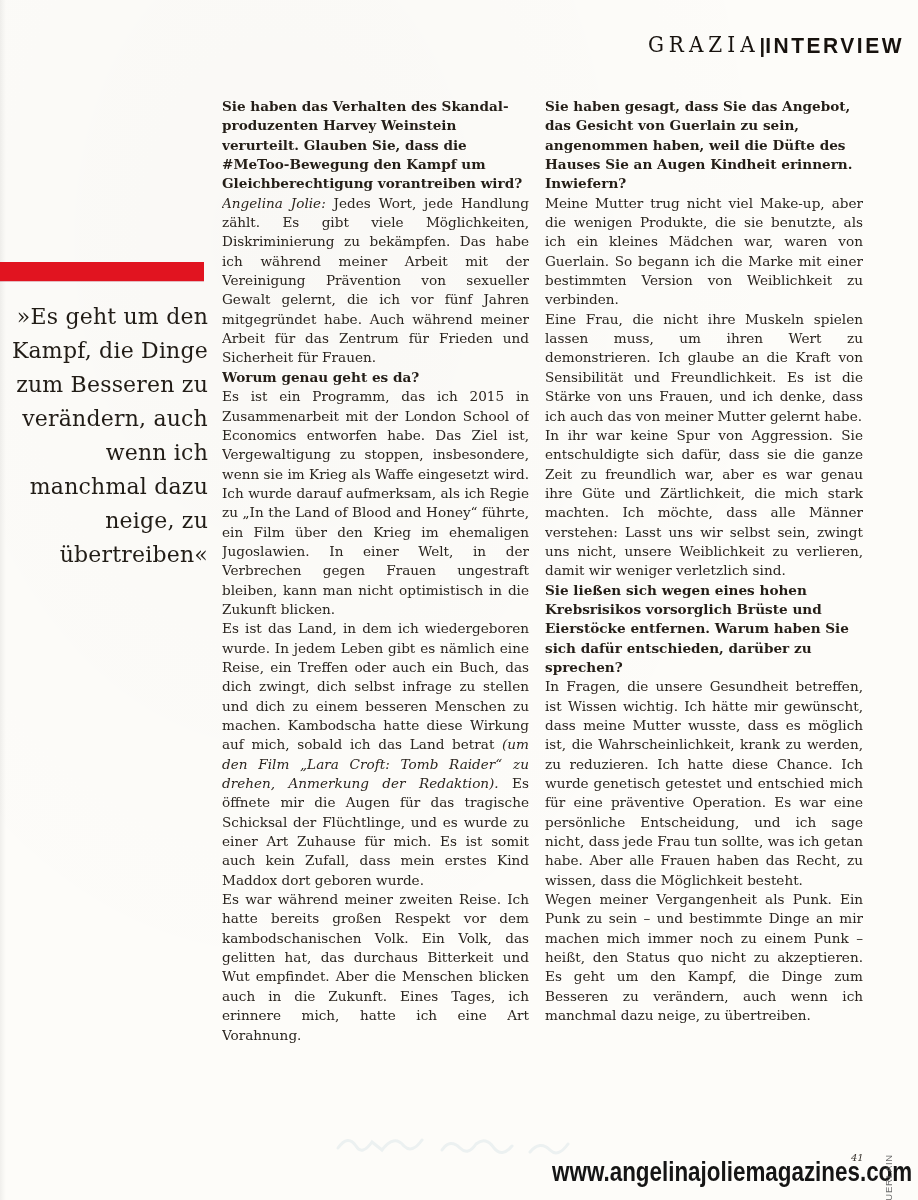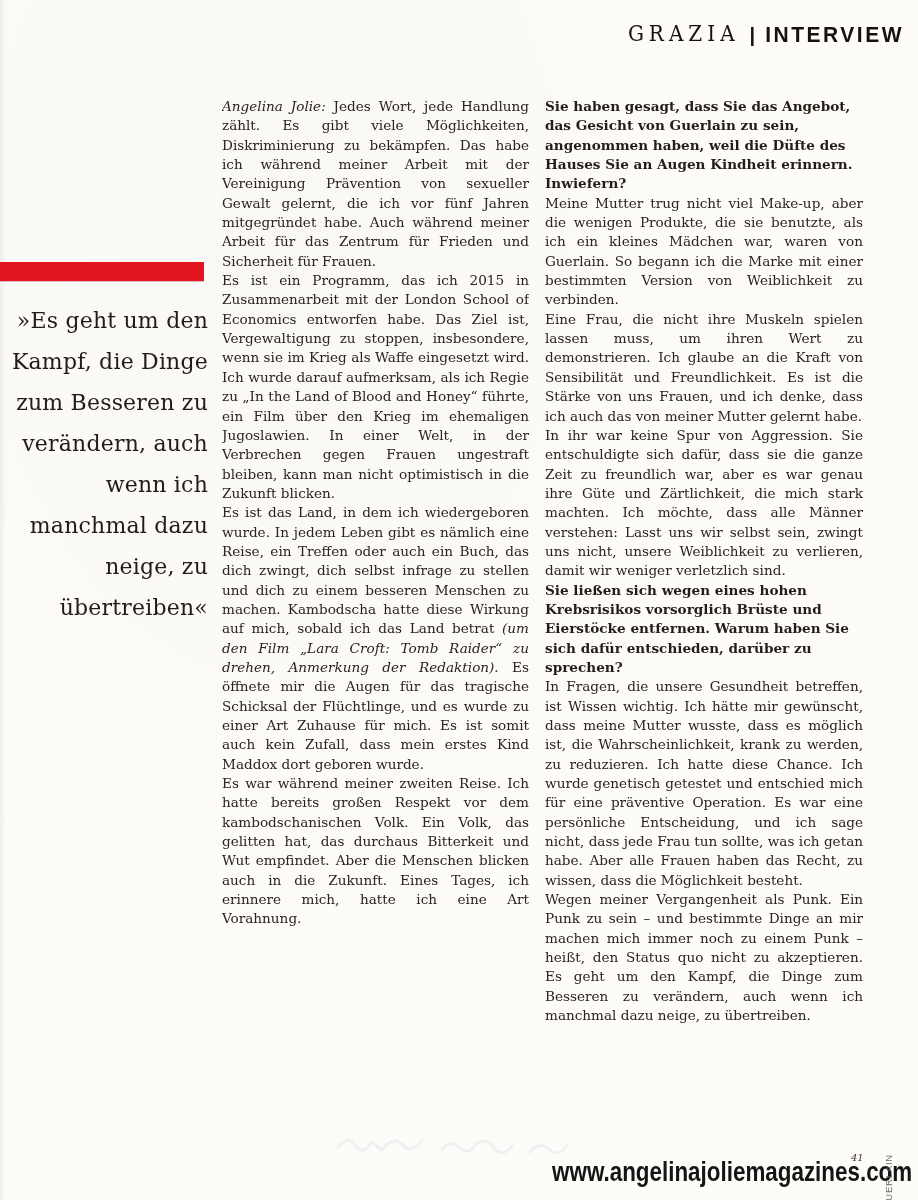--- a/index.html
+++ b/index.html
@@ -13,23 +13,23 @@
   }
   .page {
     position: absolute; inset: 0;
     background:
       radial-gradient(ellipse at 30% 20%, rgba(0,0,0,0.015), rgba(0,0,0,0) 60%),
       linear-gradient(90deg, rgba(0,0,0,0.05) 0px, rgba(0,0,0,0) 6px),
       #fdfcf9;
   }
   
   .header {
-    position: absolute; top: 23px; right: 14px;
+    position: absolute; top: 34px; right: 14px;
     white-space: nowrap; color: #17120e;
-    display: flex; align-items: center; gap: 10px;
+    display: flex; align-items: center; 
   }
   .mag-name {
     font-family: "DejaVu Serif", serif;
     font-size: 20px; letter-spacing: 5px; font-weight: 400;
     transform: scaleY(1.12); transform-origin: bottom;
   }
   .header-sep { font-family: "Liberation Sans", sans-serif; font-size: 20px; font-weight: 700; }
   .section-name {
     font-family: "Liberation Sans", sans-serif;
     font-size: 21px; font-weight: 700; letter-spacing: 2.5px;
@@ -39,21 +39,21 @@
   .red-bar {
     position: absolute; left: 0; top: 262px;
     width: 204px; height: 19px;
     background: #e11420;
     box-shadow: 0 1px 0 rgba(160,0,30,0.25);
   }
   
   .pull-quote {
     position: absolute; left: 10px; top: 300px; width: 198px;
     text-align: right;
-    font-size: 22px; line-height: 41px;
+    font-size: 22px; line-height: 34px;
     color: #211c16; letter-spacing: 0.2px;
   }
   
   .col {
     position: absolute; top: 97px; height: 1042px;
     overflow: hidden;
     font-size: 13.6px; line-height: 19.35px;
     text-align: justify;
     hyphens: auto; -webkit-hyphens: auto;
   }
@@ -97,21 +97,23 @@
     <span class="mag-name">GRAZIA</span>
     <span class="header-sep">|</span>
     <span class="section-name">INTERVIEW</span>
   </div>
 
   <div class="red-bar"></div>
 
   <div class="pull-quote">»Es geht um den Kampf, die Dinge zum Besseren zu verändern, auch wenn ich manchmal dazu neige, zu übertreiben«</div>
 
   <div class="col col-1">
+      <p class="q"><span>Sie haben das Verhalten des Skandal-produzenten Harvey Weinstein verurteilt. Glauben Sie, dass die #MeToo-Bewegung den Kampf um Gleichberechtigung vorantreiben wird?</span></p>
       <p class="a"><em>Angelina Jolie:</em><span> Jedes Wort, jede Handlung zählt. Es gibt viele Möglichkeiten, Diskriminierung zu bekämpfen. Das habe ich während meiner Arbeit mit der Vereinigung Prävention von sexueller Gewalt gelernt, die ich vor fünf Jahren mitgegründet habe. Auch während meiner Arbeit für das Zentrum für Frieden und Sicherheit für Frauen.</span></p>
+      <p class="q"><span>Worum genau geht es da?</span></p>
       <p class="a"><span>Es ist ein Programm, das ich 2015 in Zusammenarbeit mit der London School of Economics entworfen habe. Das Ziel ist, Vergewaltigung zu stoppen, insbesondere, wenn sie im Krieg als Waffe eingesetzt wird. Ich wurde darauf aufmerksam, als ich Regie zu „In the Land of Blood and Honey“ führte, ein Film über den Krieg im ehemaligen Jugoslawien. In einer Welt, in der Verbrechen gegen Frauen ungestraft bleiben, kann man nicht optimistisch in die Zukunft blicken.</span></p>
       <p class="a"><span>Es ist das Land, in dem ich wiedergeboren wurde. In jedem Leben gibt es nämlich eine Reise, ein Treffen oder auch ein Buch, das dich zwingt, dich selbst infrage zu stellen und dich zu einem besseren Menschen zu machen. Kambodscha hatte diese Wirkung auf mich, sobald ich das Land betrat </span><em>(um den Film „Lara Croft: Tomb Raider“ zu drehen, Anmerkung der Redaktion).</em><span> Es öffnete mir die Augen für das tragische Schicksal der Flüchtlinge, und es wurde zu einer Art Zuhause für mich. Es ist somit auch kein Zufall, dass mein erstes Kind Maddox dort geboren wurde.</span></p>
       <p class="a"><span>Es war während meiner zweiten Reise. Ich hatte bereits großen Respekt vor dem kambodschanischen Volk. Ein Volk, das gelitten hat, das durchaus Bitterkeit und Wut empfindet. Aber die Menschen blicken auch in die Zukunft. Eines Tages, ich erinnere mich, hatte ich eine Art Vorahnung.</span></p>
     </div>
   <div class="col col-2">
       <p class="q"><span>Sie haben gesagt, dass Sie das Angebot, das Gesicht von Guerlain zu sein, angenommen haben, weil die Düfte des Hauses Sie an Augen Kindheit erinnern. Inwiefern?</span></p>
       <p class="a"><span>Meine Mutter trug nicht viel Make-up, aber die wenigen Produkte, die sie benutzte, als ich ein kleines Mädchen war, waren von Guerlain. So begann ich die Marke mit einer bestimmten Version von Weiblichkeit zu verbinden.</span></p>
       <p class="a"><span>Eine Frau, die nicht ihre Muskeln spielen lassen muss, um ihren Wert zu demonstrieren. Ich glaube an die Kraft von Sensibilität und Freundlichkeit. Es ist die Stärke von uns Frauen, und ich denke, dass ich auch das von meiner Mutter gelernt habe.</span></p>
       <p class="a"><span>In ihr war keine Spur von Aggression. Sie entschuldigte sich dafür, dass sie die ganze Zeit zu freundlich war, aber es war genau ihre Güte und Zärtlichkeit, die mich stark machten. Ich möchte, dass alle Männer verstehen: Lasst uns wir selbst sein, zwingt uns nicht, unsere Weiblichkeit zu verlieren, damit wir weniger verletzlich sind.</span></p>
       <p class="q"><span>Sie ließen sich wegen eines hohen Krebsrisikos vorsorglich Brüste und Eierstöcke entfernen. Warum haben Sie sich dafür entschieden, darüber zu sprechen?</span></p>

